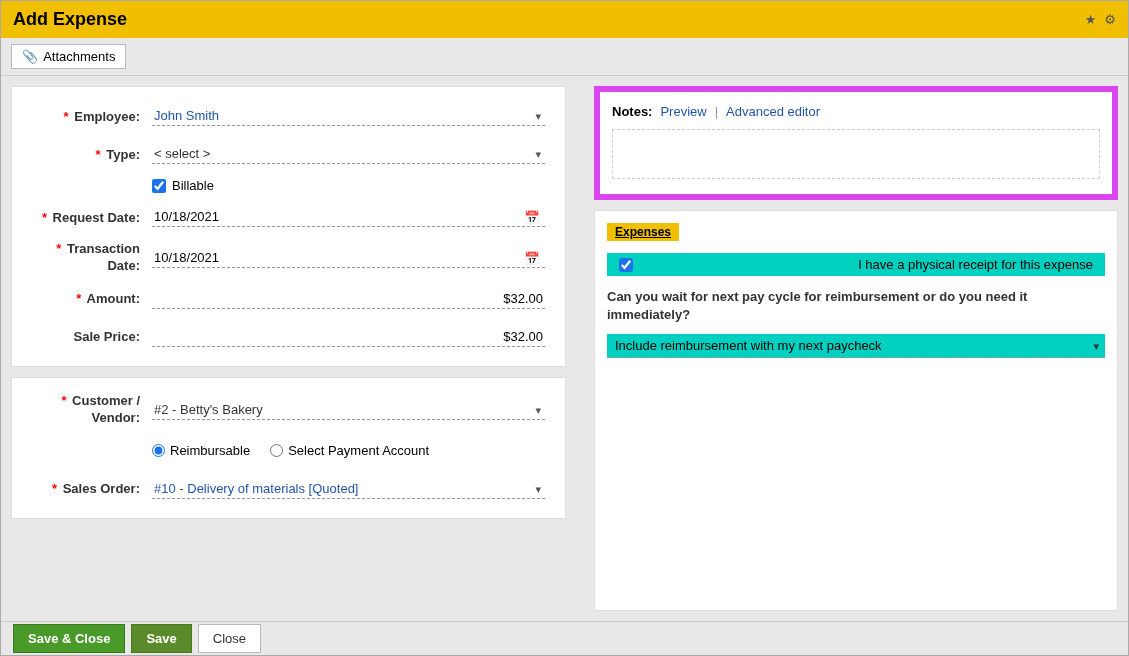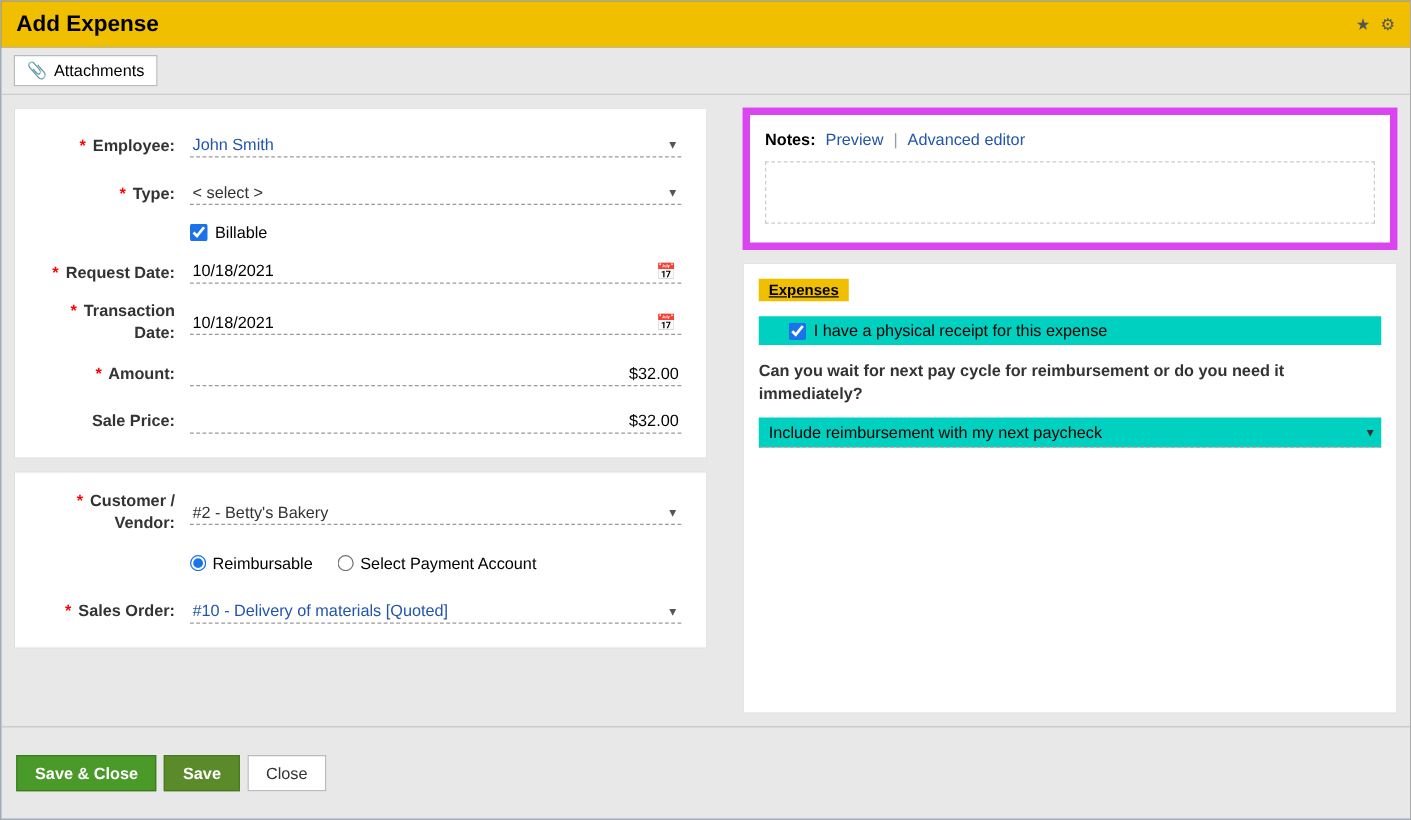--- a/index.html
+++ b/index.html
@@ -55,32 +55,32 @@
     .notes-section { background: #fff; border: 6px solid #d946ef; padding: 12px; }
     .notes-header { display: flex; align-items: center; gap: 8px; margin-bottom: 10px; }
     .notes-label { font-weight: bold; }
     .notes-link { color: #2255aa; text-decoration: none; cursor: pointer; }
     .notes-separator { color: #999; }
     .notes-textarea { width: 100%; height: 50px; border: 1px dashed #ccc; resize: none; outline: none; padding: 4px; font-size: 12px; }
 
     .expenses-section { background: #fff; border: 1px solid #ddd; padding: 12px; flex: 1; }
     .expenses-badge { background: #f0c000; padding: 2px 8px; font-size: 12px; font-weight: bold; display: inline-block; margin-bottom: 12px; text-decoration: underline; }
 
-    .checkbox-highlight { display: flex; align-items: center; gap: 6px; background: #00d0c0; padding: 4px 24px; margin-bottom: 12px; }
+    .checkbox-highlight { display: flex; align-items: center; gap: 6px; background: #00d0c0; padding: 4px 12px; margin-bottom: 12px; justify-content: space-between; }
     .checkbox-highlight input[type="checkbox"] { accent-color: #1a73e8; width: 14px; height: 14px; }
     .checkbox-highlight label { font-size: 13px; cursor: pointer; }
 
     .reimburse-question { font-weight: bold; color: #333; margin-bottom: 10px; line-height: 1.4; }
 
     .reimbursement-select-wrap { position: relative; }
     .reimbursement-select { width: 100%; border: none; border-bottom: 1px dashed #999; padding: 4px 24px 4px 8px; background: #00d0c0; color: #000; cursor: pointer; appearance: none; outline: none; font-size: 13px; }
     .reimbursement-arrow { position: absolute; right: 6px; top: 50%; transform: translateY(-50%); color: #333; font-size: 11px; pointer-events: none; }
 
     
-    .bottom-bar { background: #e8e8e8; border-top: 1px solid #ccc; padding: 22px 12px; display: flex; gap: 6px; align-items: center; }
+    .bottom-bar { background: #e8e8e8; border-top: 1px solid #ccc; padding: 2px 12px; display: flex; gap: 6px; align-items: center; }
     .btn { padding: 6px 14px; cursor: pointer; border: 1px solid #bbb; font-size: 13px; }
     .btn-primary { background: #4a9a2a; color: #fff; border-color: #3a7a1a; font-weight: bold; }
     .btn-secondary { background: #5a8a2a; color: #fff; border-color: #4a7a1a; font-weight: bold; }
     .btn-default { background: #fff; color: #333; }
 
     select option { color: #333; }
   </style>
 </head>
 <body>
 

